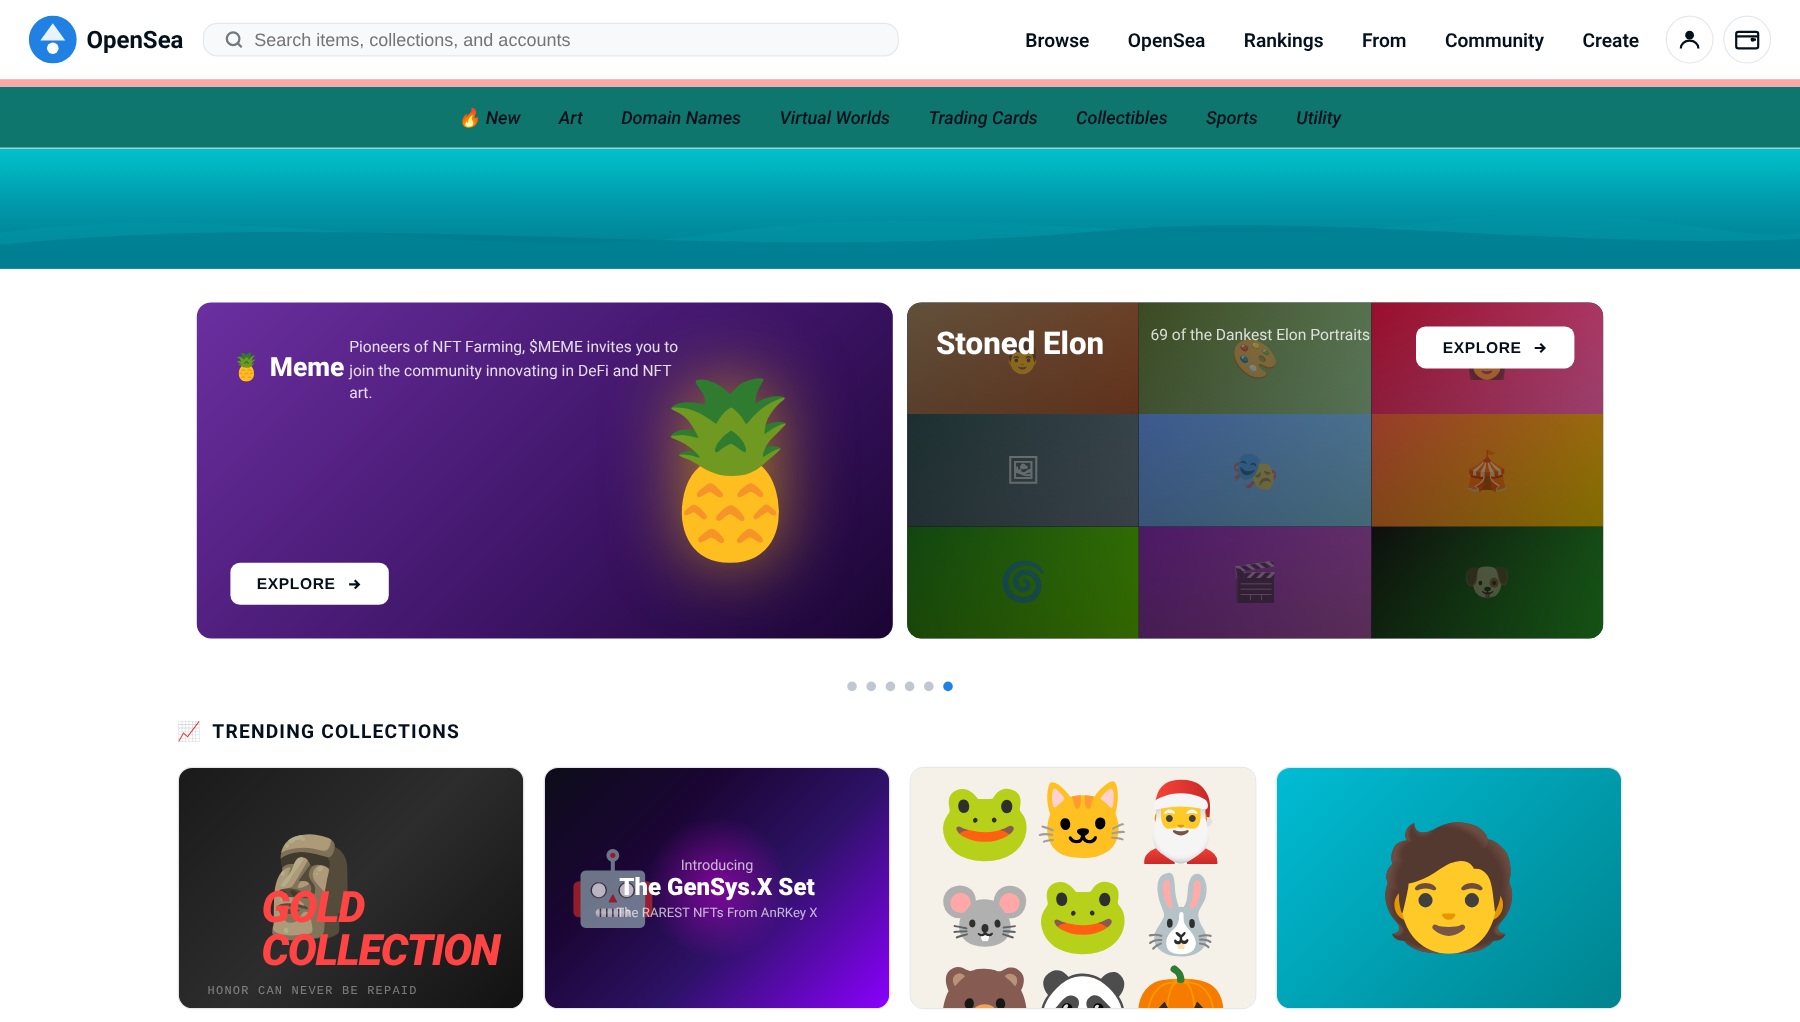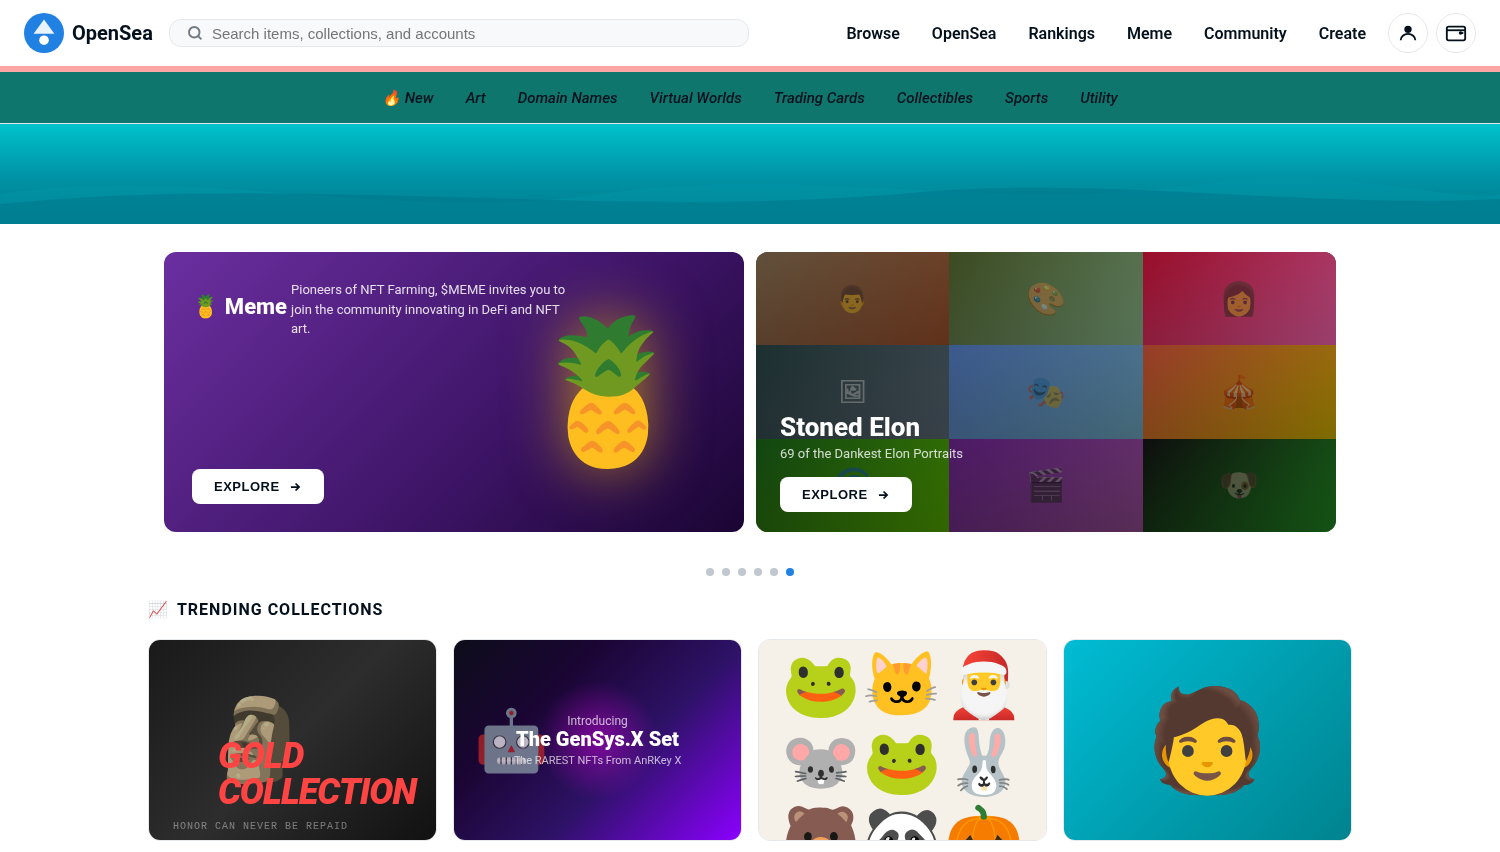--- a/index.html
+++ b/index.html
@@ -234,22 +234,22 @@
     }
     .featured-right-overlay {
       position: absolute;
       bottom: 0;
       left: 0;
       right: 0;
       top: 0;
       background: linear-gradient(to bottom, rgba(0,0,0,0.3) 0%, rgba(0,0,0,0.6) 100%);
       z-index: 2;
       display: flex;
-      flex-direction: column;
-      justify-content: flex-end;
+      flex-direction: row;
+      justify-content: space-between;
       padding: 20px 24px;
     }
     .right-title {
       font-size: 26px;
       font-weight: 800;
       color: #fff;
       margin-bottom: 4px;
     }
     .right-subtitle {
       font-size: 13px;
@@ -423,21 +423,21 @@
       <circle cx="11" cy="11" r="7"></circle>
         <path d="m16.5 16.5 4 4"></path>
     </svg>
     <input type="text" placeholder="Search items, collections, and accounts" style="">
   </div>
 
   <nav class="nav-links">
     <span class="nav-link">Browse</span>
     <span class="nav-link">OpenSea</span>
     <span class="nav-link">Rankings</span>
-    <span class="nav-link">Meme</span>
+    <span class="nav-link">From</span>
     <span class="nav-link">Community</span>
     <span class="nav-link">Create</span>
   </nav>
 
   <div class="header-icons">
     <div class="icon-btn">
       <svg width="22" height="22" viewBox="0 0 24 24" fill="#04111d">
         <circle cx="12" cy="8" r="4"></circle>
           <path d="M4 20c0-4 3.6-7 8-7s8 3 8 7" fill="none" stroke="#04111d" stroke-width="2"></path>
       </svg>

